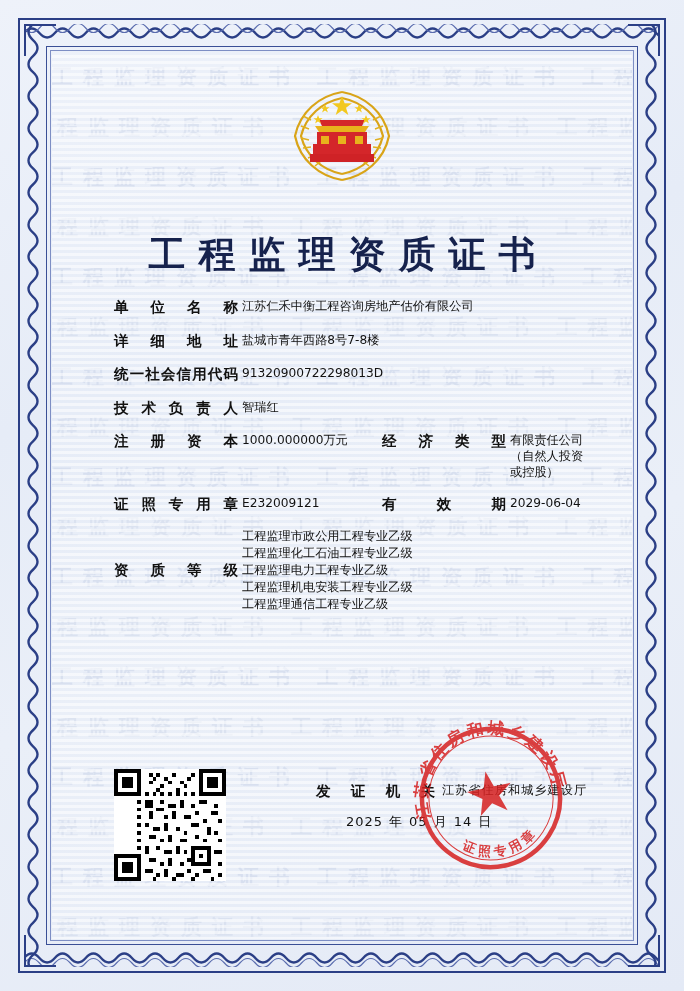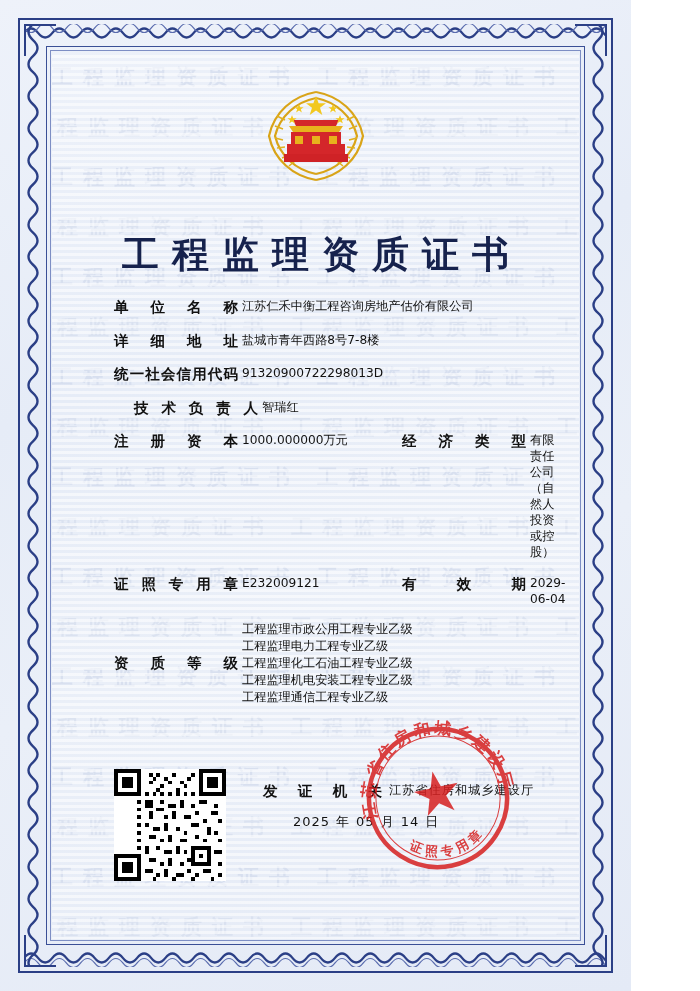--- a/index.html
+++ b/index.html
@@ -9,21 +9,21 @@
   }
   body {
     width: 700px;
     height: 991px;
     font-family: "Liberation Sans", sans-serif;
     overflow: hidden;
   }
 
   .certificate {
     position: relative;
-    width: 631px;
+    width: 684px;
     height: 991px;
     box-sizing: border-box;
     background: linear-gradient(160deg, #eef2fa 0%, #e6ecf7 35%, #eaeff8 60%, #e4eaf6 100%);
     overflow: hidden;
   }
 
   
   .border-outer {
     position: absolute;
     left: 18px; top: 18px; right: 18px; bottom: 18px;
@@ -161,21 +161,21 @@
     letter-spacing: 0px;
   }
   .val {
     font-family: "DejaVu Sans", sans-serif;
     font-size: 12.2px;
     color: #111;
     padding-left: 4px;
     line-height: 16px;
   }
   .col-left { display: flex; flex: 0 0 268px; }
-  .col-right { display: flex; flex: 1 1 auto; margin-left: 20px; }
+  .col-right { display: flex; flex: 1 1 auto; }
   .val-wrap { max-width: 150px; }
 
   .levels { display: flex; align-items: center; }
   .levels .lbl { width: 124px; flex: 0 0 124px; }
   .level-list { padding-left: 4px; }
   .level-list div {
     font-family: "DejaVu Sans", sans-serif;
     font-size: 12.2px;
     line-height: 17px;
     color: #111;
@@ -381,22 +381,22 @@
         <div class="col-right">
           <div class="lbl">有效期</div>
           <div class="val">2029-06-04</div>
         </div>
       </div>
 
       <div class="levels">
         <div class="lbl">资质等级</div>
         <div class="level-list">
           <div>工程监理市政公用工程专业乙级</div>
+          <div>工程监理化工石油工程专业乙级</div>
           <div>工程监理电力工程专业乙级</div>
-          <div>工程监理化工石油工程专业乙级</div>
           <div>工程监理机电安装工程专业乙级</div>
           <div>工程监理通信工程专业乙级</div>
         </div>
       </div>
     </div>
 
     <div class="qr">
       <svg width="112" height="112" viewBox="0 0 29 29" shape-rendering="crispEdges">
         <rect width="29" height="29" fill="#ffffff"></rect>
         <g fill="#000000">

